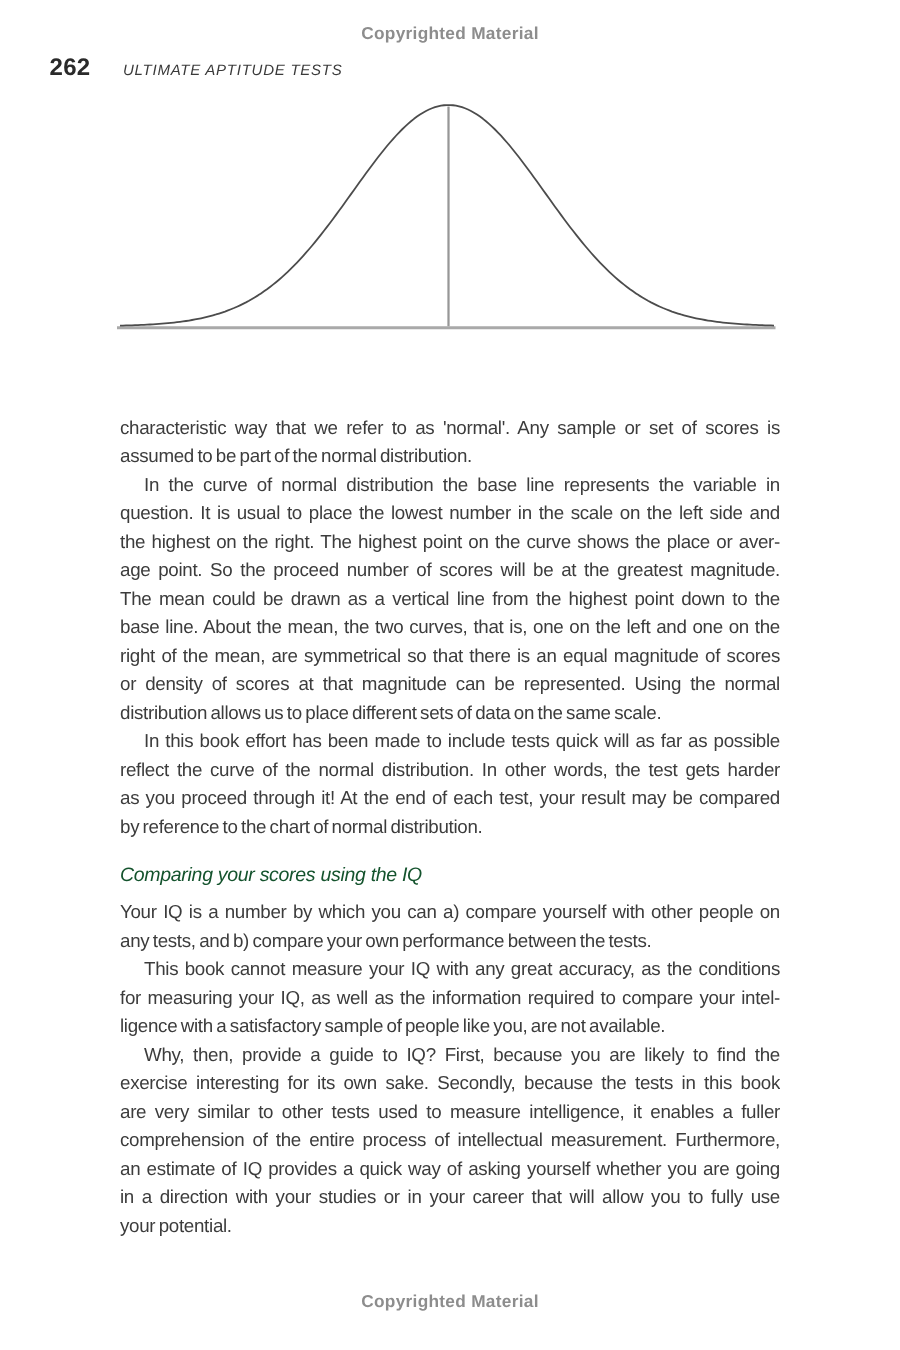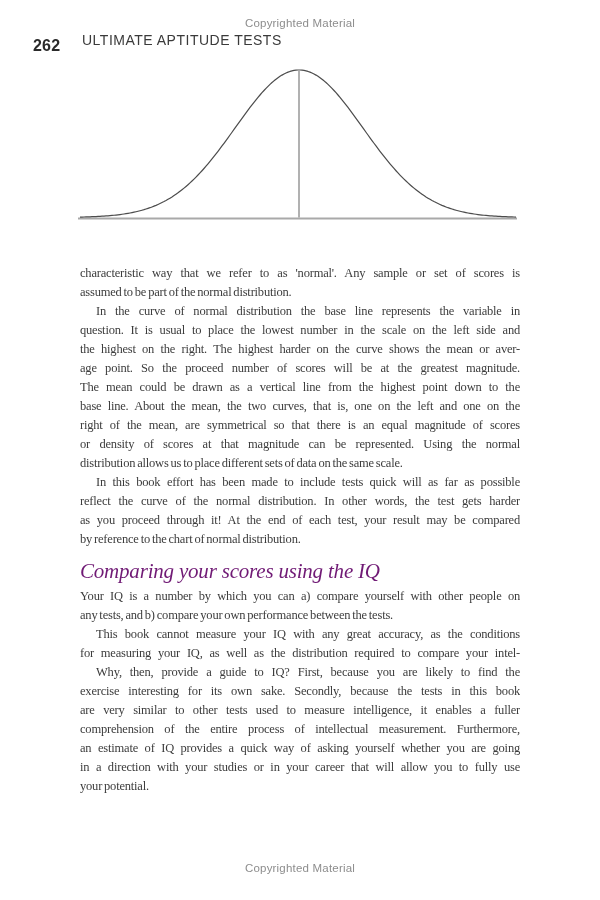--- a/index.html
+++ b/index.html
@@ -1,39 +1,39 @@
 <!DOCTYPE html>
 <html><head>
 <meta charset="utf-8">
 <style>
   html, body { margin: 0; padding: 0; background: #ffffff; }
   body { width: 600px; height: 900px; overflow: hidden;
          font-family: "Liberation Sans", sans-serif; }
   .page { position: relative; width: 600px; height: 900px; background: #ffffff; }
 
   .copyright { position: absolute; left: 0; width: 600px; text-align: center;
-               color: #8d8d8d; font-weight: 400; font-size: 11.5px; letter-spacing: 0.2px; }
+               color: #8d8d8d; font-weight: 700; font-size: 11.5px; letter-spacing: 0.2px; }
   .copyright.top { top: 17px; }
   .copyright.bottom { top: 862px; }
 
   .pagenum { position: absolute; left: 33px; top: 37px; font-size: 16px;
              font-weight: 700; color: #2a2a2a; letter-spacing: 0.2px; }
-  .runhead { position: absolute; left: 82px; top: 32px; font-size: 14px;
-             color: #3a3a3a; letter-spacing: 0.5px; }
+  .runhead { position: absolute; left: 82px; top: 42px; font-size: 10px;
+             color: #3a3a3a; letter-spacing: 0.5px; font-style: italic; }
 
   .figure { position: absolute; left: 60px; top: 60px; width: 480px; height: 170px; }
 
-  .bodytext { position: absolute; left: 80px; top: 264px; width: 440px;
+  .bodytext { position: absolute; left: 80px; top: 276px; width: 440px;
               color: #3c3c3c; font-size: 12.5px; line-height: 19px;
-              letter-spacing: -0.2px; word-spacing: -1px; font-family: Liberation Serif, serif; }
+              letter-spacing: -0.2px; word-spacing: -1px; }
   .line { height: 19px; overflow: hidden; text-align: justify; text-align-last: justify; }
   .line.last { text-align: right; text-align-last: left; }
   .line.indent { text-indent: 16px; }
-  .heading { font-style: italic; font-size: 21px; line-height: 24px; height: 24px;
-             margin: 10px 0 4px 0; color: #701a75; letter-spacing: -0.2px;
+  .heading { font-style: italic; font-size: 13px; line-height: 24px; height: 24px;
+             margin: 10px 0 4px 0; color: #14532d; letter-spacing: -0.2px;
              word-spacing: 0; text-align: left; }
 </style>
 </head>
 <body>
 
 <div class="page">
 
   <div class="copyright top">Copyrighted Material</div>
 
   <div class="pagenum">262</div>
@@ -46,36 +46,37 @@
       <line x1="239" y1="11" x2="239" y2="157.5" stroke="#979797" stroke-width="1.5"></line>
       <polyline fill="none" stroke="#4c4c4c" stroke-width="1.2" stroke-linejoin="round" points="20,157.08 22,157.03 24,156.98 26,156.92 28,156.86 30,156.79 32,156.71 34,156.63 36,156.54 38,156.44 40,156.33 42,156.21 44,156.08 46,155.94 48,155.78 50,155.62 52,155.43 54,155.24 56,155.03 58,154.80 60,154.55 62,154.28 64,153.99 66,153.68 68,153.34 70,152.99 72,152.60 74,152.19 76,151.74 78,151.27 80,150.76 82,150.22 84,149.65 86,149.03 88,148.38 90,147.69 92,146.95 94,146.17 96,145.35 98,144.47 100,143.55 102,142.58 104,141.56 106,140.48 108,139.34 110,138.15 112,136.91 114,135.60 116,134.23 118,132.81 120,131.31 122,129.76 124,128.15 126,126.47 128,124.72 130,122.91 132,121.04 134,119.10 136,117.10 138,115.04 140,112.91 142,110.73 144,108.48 146,106.18 148,103.82 150,101.41 152,98.95 154,96.44 156,93.88 158,91.28 160,88.65 162,85.97 164,83.27 166,80.54 168,77.78 170,75.01 172,72.23 174,69.43 176,66.64 178,63.85 180,61.06 182,58.29 184,55.54 186,52.82 188,50.13 190,47.47 192,44.86 194,42.30 196,39.80 198,37.36 200,34.99 202,32.70 204,30.49 206,28.36 208,26.33 210,24.39 212,22.56 214,20.83 216,19.22 218,17.73 220,16.36 222,15.11 224,14.00 226,13.01 228,12.16 230,11.45 232,10.88 234,10.45 236,10.16 238,10.02 240,10.02 242,10.16 244,10.45 246,10.88 248,11.45 250,12.16 252,13.01 254,14.00 256,15.11 258,16.36 260,17.73 262,19.22 264,20.83 266,22.56 268,24.39 270,26.33 272,28.36 274,30.49 276,32.70 278,34.99 280,37.36 282,39.80 284,42.30 286,44.86 288,47.47 290,50.13 292,52.82 294,55.54 296,58.29 298,61.06 300,63.85 302,66.64 304,69.43 306,72.23 308,75.01 310,77.78 312,80.54 314,83.27 316,85.97 318,88.65 320,91.28 322,93.88 324,96.44 326,98.95 328,101.41 330,103.82 332,106.18 334,108.48 336,110.73 338,112.91 340,115.04 342,117.10 344,119.10 346,121.04 348,122.91 350,124.72 352,126.47 354,128.15 356,129.76 358,131.31 360,132.81 362,134.23 364,135.60 366,136.91 368,138.15 370,139.34 372,140.48 374,141.56 376,142.58 378,143.55 380,144.47 382,145.35 384,146.17 386,146.95 388,147.69 390,148.38 392,149.03 394,149.65 396,150.22 398,150.76 400,151.27 402,151.74 404,152.19 406,152.60 408,152.99 410,153.34 412,153.68 414,153.99 416,154.28 418,154.55 420,154.80 422,155.03 424,155.24 426,155.43 428,155.62 430,155.78 432,155.94 434,156.08 436,156.21 438,156.33 440,156.44 442,156.54 444,156.63 446,156.71 448,156.79 450,156.86 452,156.92 454,156.98 456,157.03"></polyline>
     </svg>
   </div>
 
   <div class="bodytext" id="body-text">
       <div class="line">characteristic way that we refer to as 'normal'. Any sample or set of scores is</div>
       <div class="line last">assumed to be part of the normal distribution.</div>
       <div class="line indent">In the curve of normal distribution the base line represents the variable in</div>
       <div class="line">question. It is usual to place the lowest number in the scale on the left side and</div>
-      <div class="line">the highest on the right. The highest harder on the curve shows the mean or aver-</div>
+      <div class="line">the highest on the right. The highest point on the curve shows the place or aver-</div>
       <div class="line">age point. So the proceed number of scores will be at the greatest magnitude.</div>
       <div class="line">The mean could be drawn as a vertical line from the highest point down to the</div>
       <div class="line">base line. About the mean, the two curves, that is, one on the left and one on the</div>
       <div class="line">right of the mean, are symmetrical so that there is an equal magnitude of scores</div>
       <div class="line">or density of scores at that magnitude can be represented. Using the normal</div>
       <div class="line last">distribution allows us to place different sets of data on the same scale.</div>
       <div class="line indent">In this book effort has been made to include tests quick will as far as possible</div>
       <div class="line">reflect the curve of the normal distribution. In other words, the test gets harder</div>
       <div class="line">as you proceed through it! At the end of each test, your result may be compared</div>
       <div class="line last">by reference to the chart of normal distribution.</div>
       <div class="heading">Comparing your scores using the IQ</div>
       <div class="line">Your IQ is a number by which you can a) compare yourself with other people on</div>
       <div class="line last">any tests, and b) compare your own performance between the tests.</div>
       <div class="line indent">This book cannot measure your IQ with any great accuracy, as the conditions</div>
-      <div class="line">for measuring your IQ, as well as the distribution required to compare your intel-</div>
+      <div class="line">for measuring your IQ, as well as the information required to compare your intel-</div>
+      <div class="line last">ligence with a satisfactory sample of people like you, are not available.</div>
       <div class="line indent">Why, then, provide a guide to IQ? First, because you are likely to find the</div>
       <div class="line">exercise interesting for its own sake. Secondly, because the tests in this book</div>
       <div class="line">are very similar to other tests used to measure intelligence, it enables a fuller</div>
       <div class="line">comprehension of the entire process of intellectual measurement. Furthermore,</div>
       <div class="line">an estimate of IQ provides a quick way of asking yourself whether you are going</div>
       <div class="line">in a direction with your studies or in your career that will allow you to fully use</div>
       <div class="line last">your potential.</div>
     </div>
 
   <div class="copyright bottom">Copyrighted Material</div>

